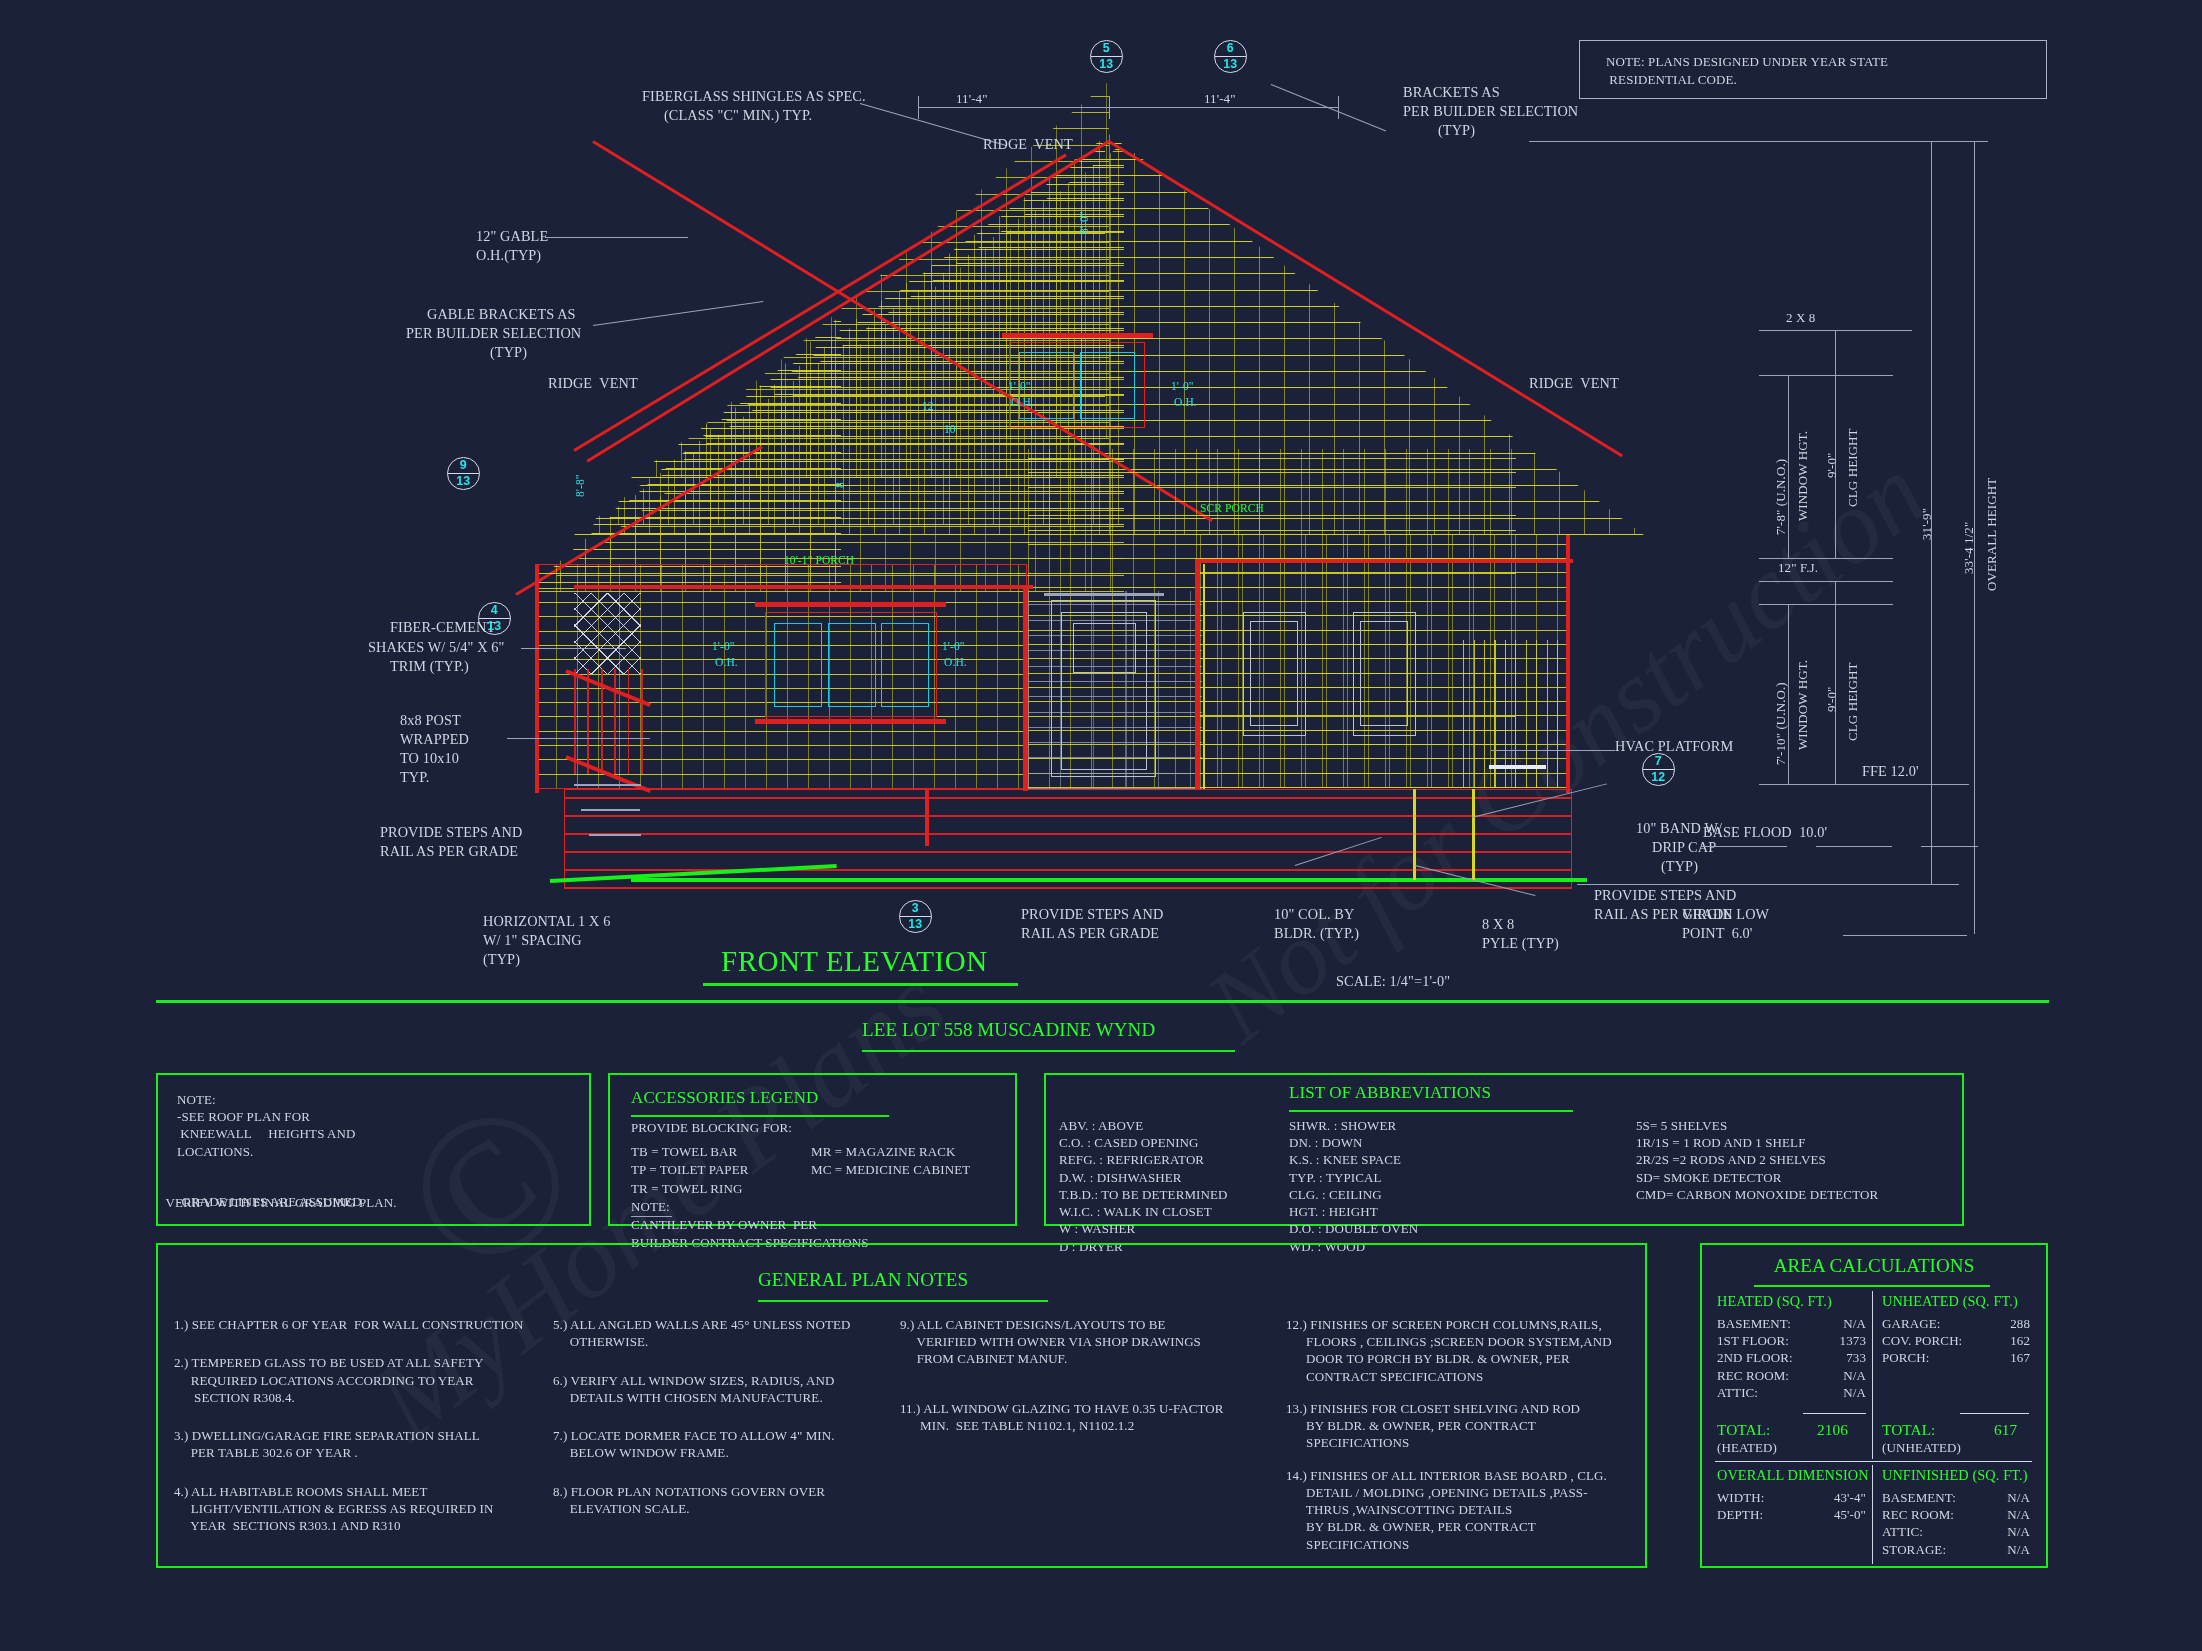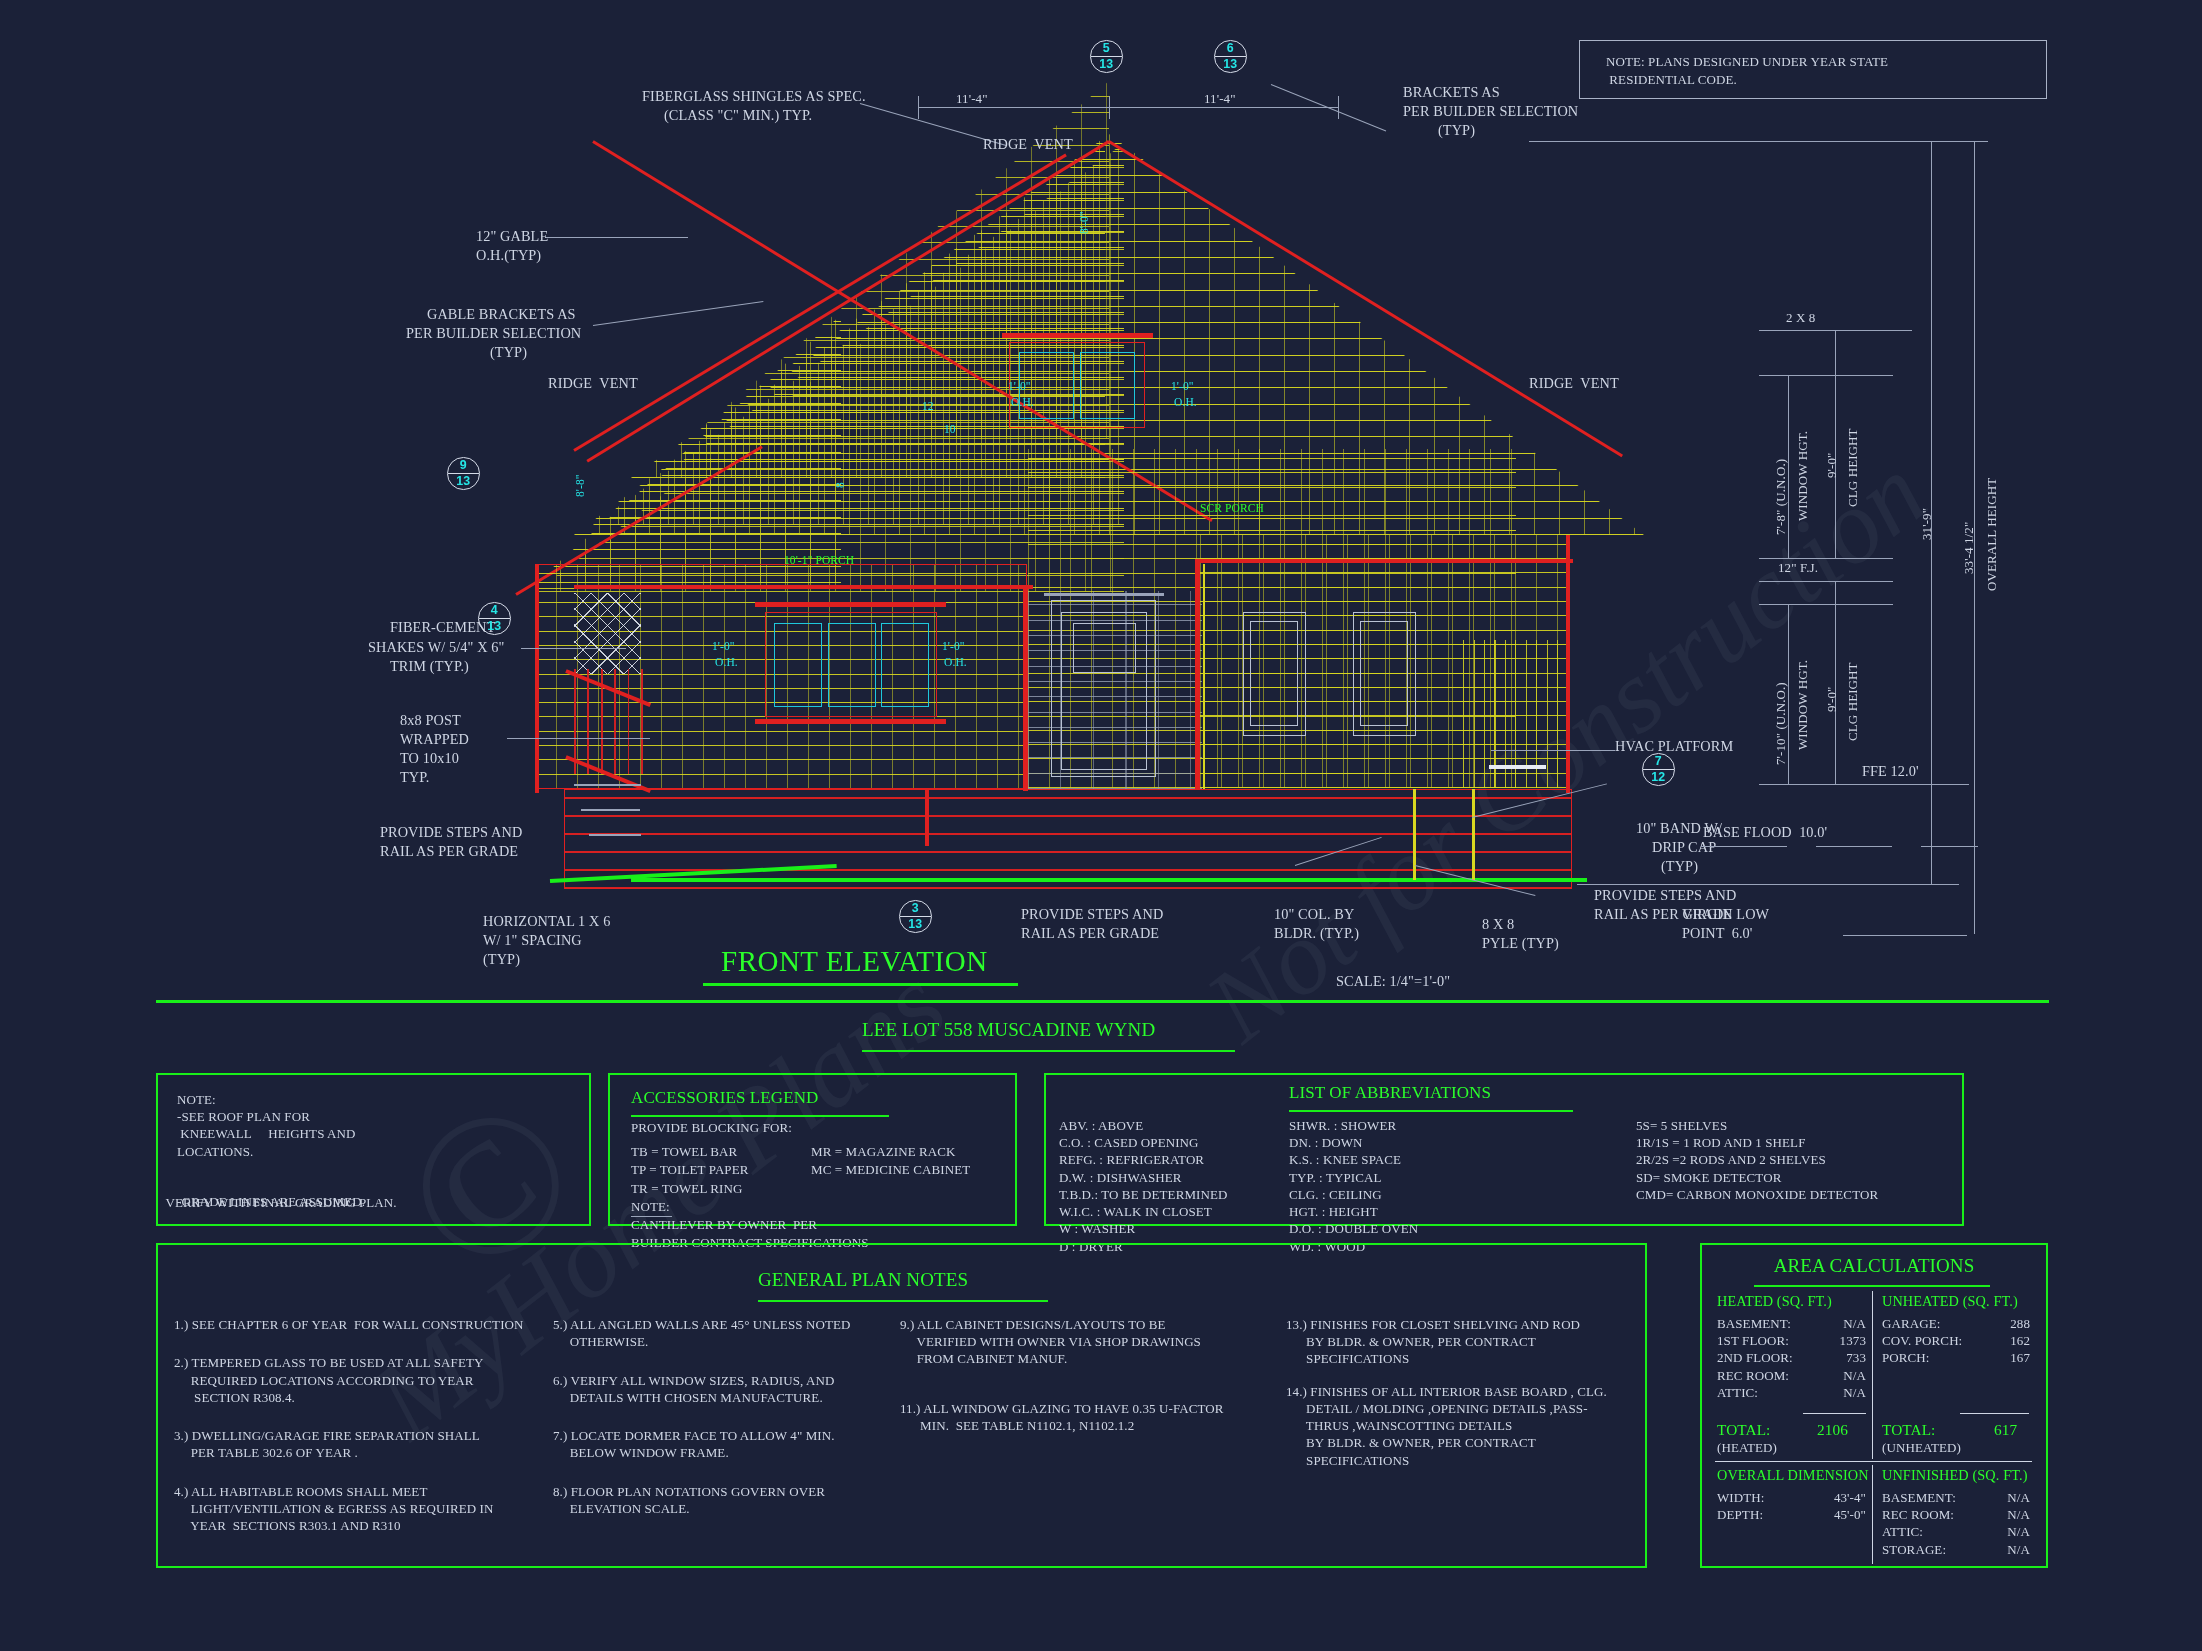--- a/index.html
+++ b/index.html
@@ -479,20 +479,26 @@
       <div class="txt sm" style="position:relative;margin-top:1.9px;">     FROM CABINET MANUF.</div>
     </div>
     <div>
       <div class="txt sm" style="position:relative;">11.) ALL WINDOW GLAZING TO HAVE 0.35 U-FACTOR</div>
       <div class="txt sm" style="position:relative;margin-top:1.9px;">      MIN.  SEE TABLE N1102.1, N1102.1.2</div>
     </div>
   </div>
 
   <div style="position:absolute;left:1286px;top:1317px;width:344px;">
     <div style="margin-bottom:17px;">
+      <div class="txt sm" style="position:relative;">12.) FINISHES OF SCREEN PORCH COLUMNS,RAILS,</div>
+      <div class="txt sm" style="position:relative;margin-top:1.9px;">      FLOORS , CEILINGS ;SCREEN DOOR SYSTEM,AND</div>
+      <div class="txt sm" style="position:relative;margin-top:1.9px;">      DOOR TO PORCH BY BLDR. &amp; OWNER, PER</div>
+      <div class="txt sm" style="position:relative;margin-top:1.9px;">      CONTRACT SPECIFICATIONS</div>
+    </div>
+    <div style="margin-bottom:17px;">
       <div class="txt sm" style="position:relative;">13.) FINISHES FOR CLOSET SHELVING AND ROD</div>
       <div class="txt sm" style="position:relative;margin-top:1.9px;">      BY BLDR. &amp; OWNER, PER CONTRACT</div>
       <div class="txt sm" style="position:relative;margin-top:1.9px;">      SPECIFICATIONS</div>
     </div>
     <div>
       <div class="txt sm" style="position:relative;">14.) FINISHES OF ALL INTERIOR BASE BOARD , CLG.</div>
       <div class="txt sm" style="position:relative;margin-top:1.9px;">      DETAIL / MOLDING ,OPENING DETAILS ,PASS-</div>
       <div class="txt sm" style="position:relative;margin-top:1.9px;">      THRUS ,WAINSCOTTING DETAILS</div>
       <div class="txt sm" style="position:relative;margin-top:1.9px;">      BY BLDR. &amp; OWNER, PER CONTRACT</div>
       <div class="txt sm" style="position:relative;margin-top:1.9px;">      SPECIFICATIONS</div>

